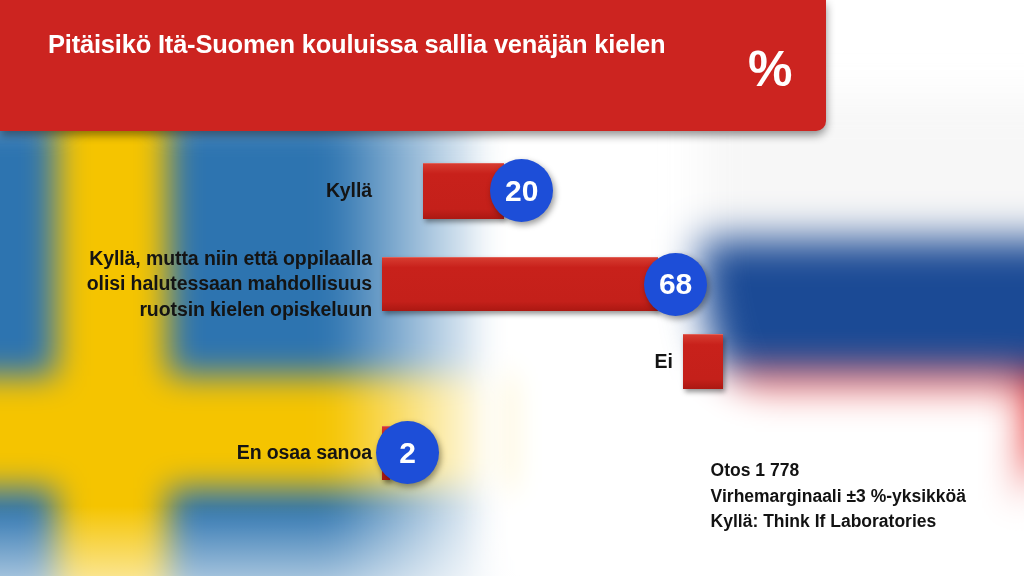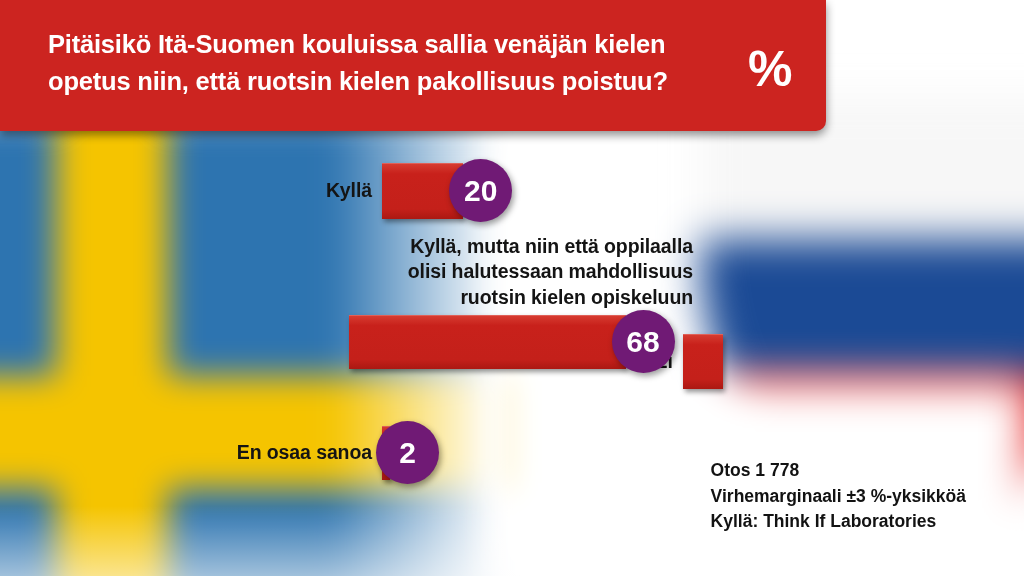--- a/index.html
+++ b/index.html
@@ -149,35 +149,35 @@
     background:#c8221c;
     background:linear-gradient(to bottom,#d63b30 0%,#c8211b 18%,#c4201a 82%,#ab1812 100%);
     box-shadow:2px 3px 5px rgba(0,0,0,0.42);
     border-top:1px solid #e06058;
   }
   .badge {
     position:relative;
     margin-left:-14px;
     width:63px; height:63px;
     border-radius:50%;
-    background:#701a75;
+    background:#1d4ed8;
     color:#ffffff;
     display:flex;
     align-items:center;
     justify-content:center;
     font-size:30px;
     font-weight:bold;
     box-shadow:2px 3px 6px rgba(0,0,0,0.4);
     z-index:3;
   }
   .badge.small { font-size:30px; }
 
   
-  #row-0 { top:28px;  }
-  #row-1 { top:103px;flex-direction:column; }
+  #row-0 { top:28px;gap:41px;  }
+  #row-1 { top:115px; }
   #row-2 { top:203px;justify-content:center; }
   #row-3 { top:290px; }
 
   
   .footnote {
     position:absolute;
     right:58px; bottom:42px;
     text-align:left;
     color:#121212;
     font-weight:bold;
@@ -205,21 +205,20 @@
       <div class="ru-r"></div>
     </div>
     <div class="bg-lowerwhite"></div>
     <div class="bg-bottom-fade"></div>
   </div>
 
   <div class="header-banner">
     <div class="header-inner">
       <div class="header-title">
         <span>Pitäisikö Itä-Suomen kouluissa sallia venäjän kielen</span>
-        <span class="line2">opetus niin, että ruotsin kielen pakollisuus poistuu?</span>
       </div>
       <div class="header-pct">%</div>
     </div>
   </div>
 
   <div class="chart">
 
     <div class="row" id="row-0">
       <div class="row-label">
         <div>Kyllä</div>

